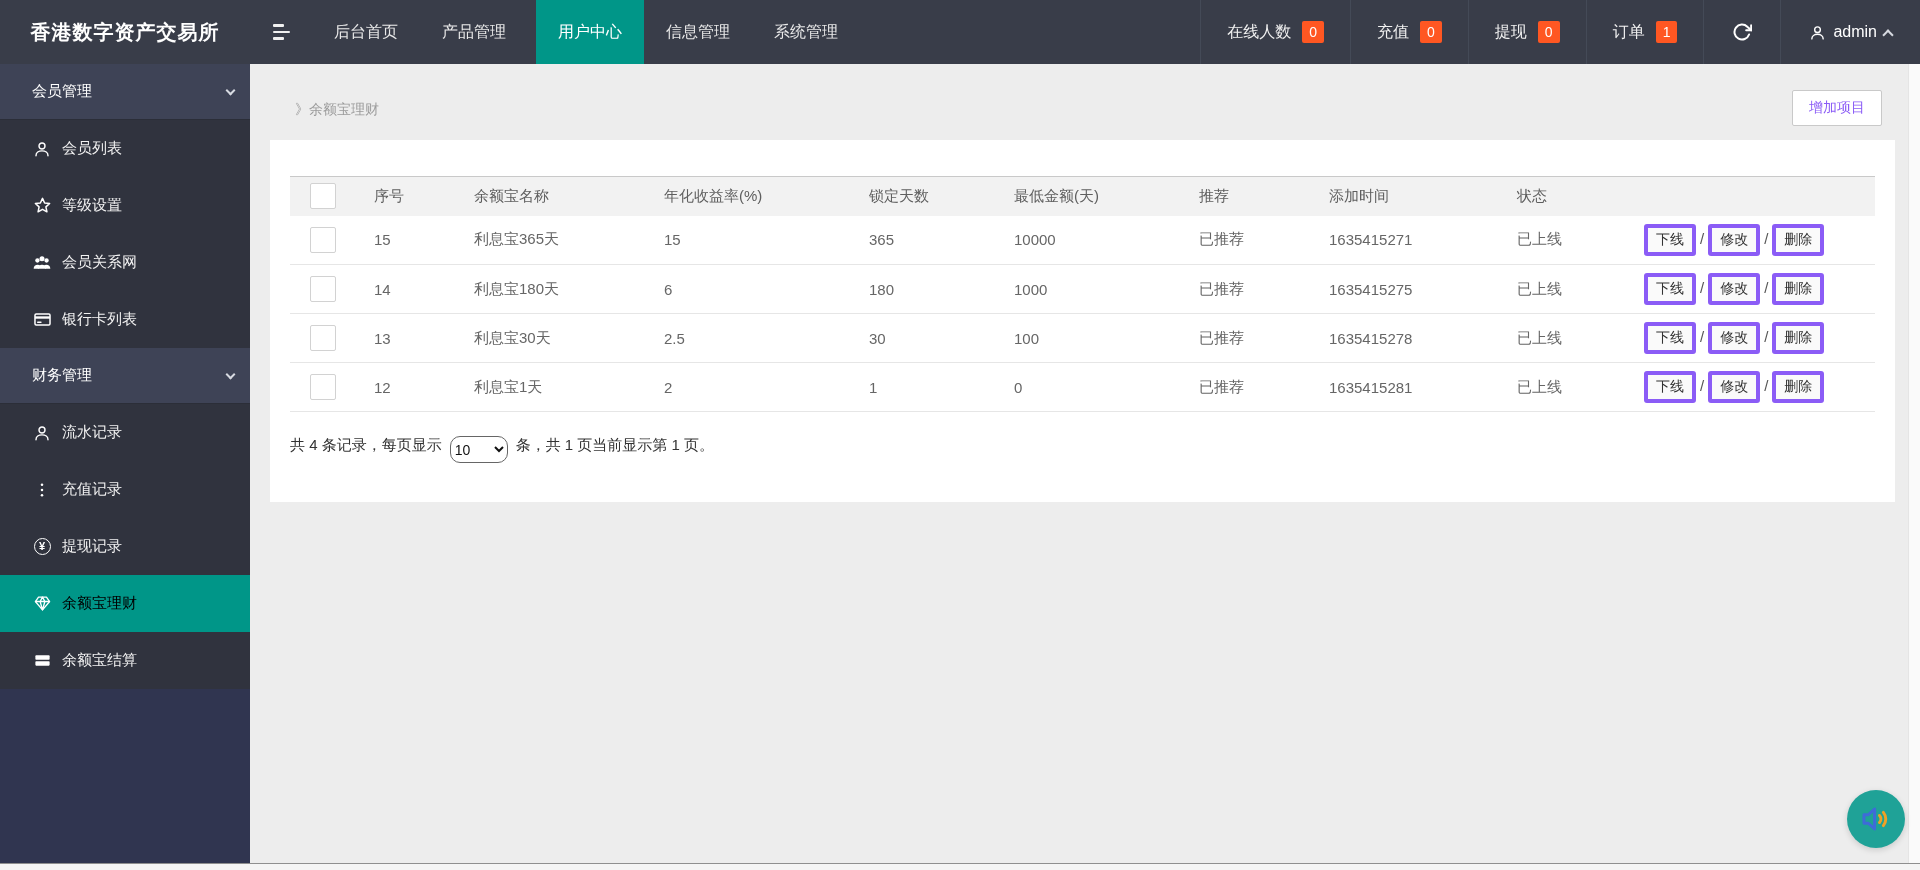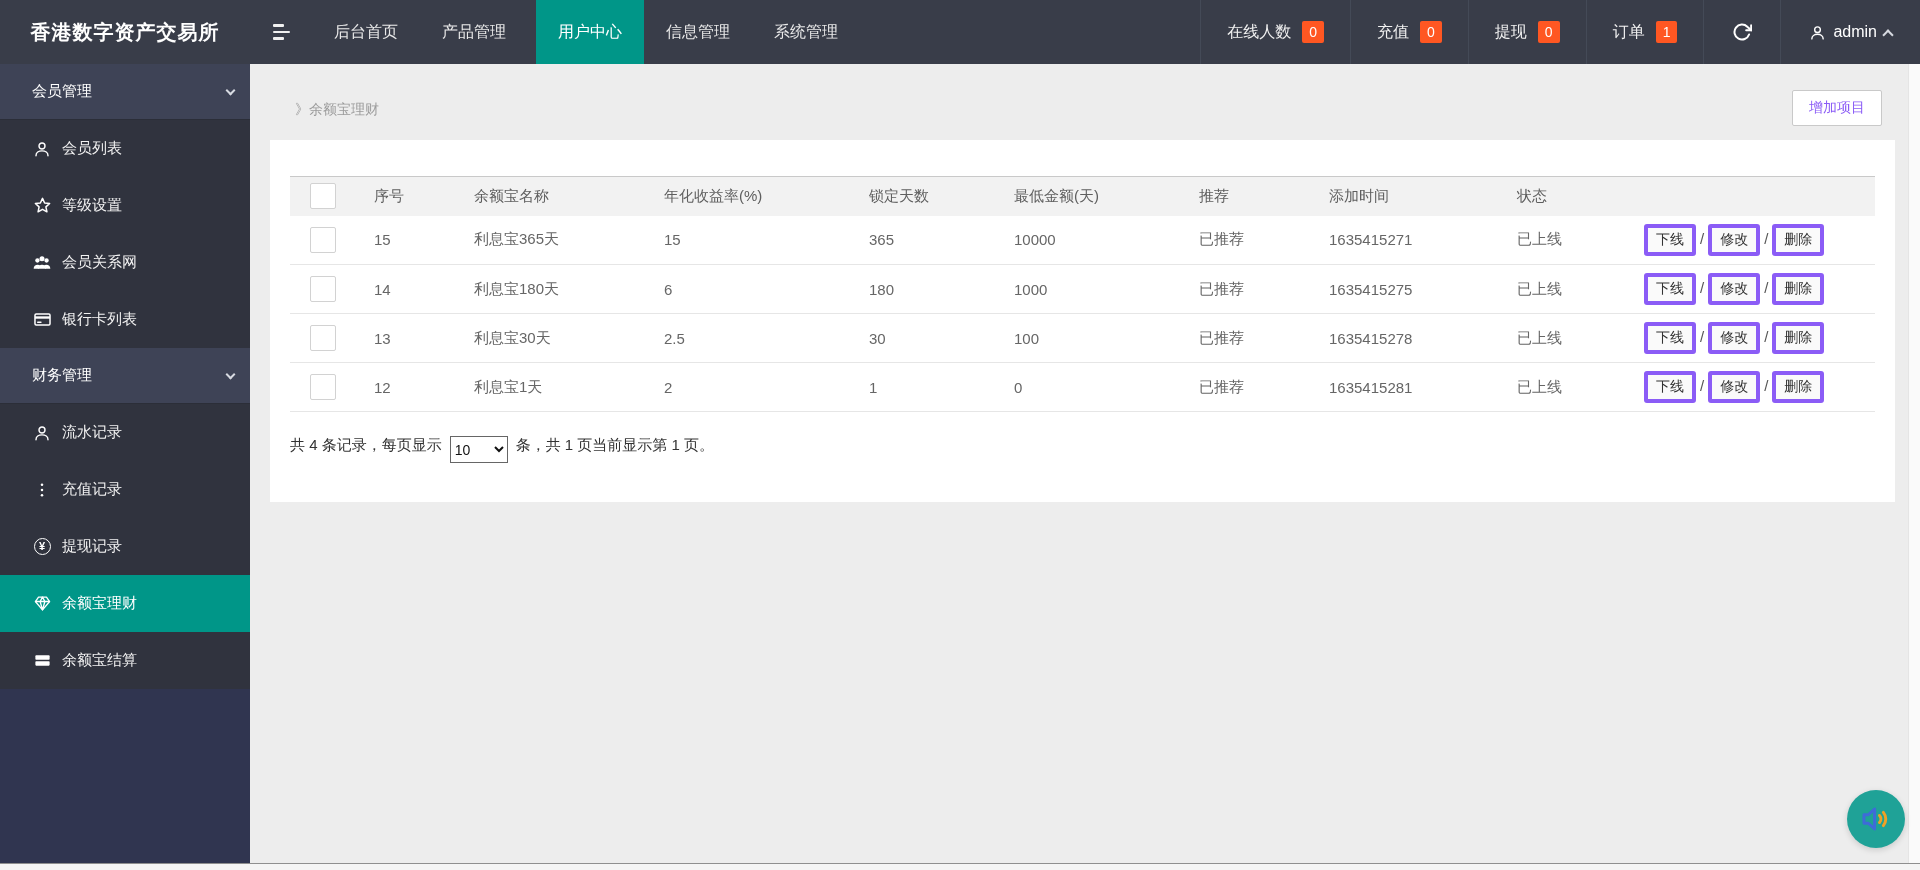--- a/index.html
+++ b/index.html
@@ -24,42 +24,42 @@
   .icon-cell { display:flex; align-items:center; gap:7px; padding:0 28px; border-left:1px solid #444A57; color:#fff; font-size:16px; cursor:pointer; }
   .chev { display:inline-block; width:8px; height:8px; border-right:2px solid #d7dae1; border-bottom:2px solid #d7dae1; }
   .chev.up { transform:rotate(-135deg); margin-top:5px; }
   .chev.down { transform:rotate(45deg); margin-top:-3px; }
 
   
   .sidebar { position:fixed; top:64px; left:0; bottom:0; width:250px; background:#30333E; display:flex; flex-direction:column; z-index:10; }
   .side-group { height:56px; flex:0 0 56px; display:flex; align-items:center; padding-left:32px; background:#3E4356; color:#fff; font-size:15px; cursor:pointer; border-bottom:1px solid #2B2E38; }
   .side-group .chev { margin-left:auto; margin-right:16px; width:7px; height:7px; }
   .side-item { height:57px; flex:0 0 57px; display:flex; align-items:center; gap:10px; padding-left:32px; color:#F2F2F2; font-size:15px; cursor:pointer; }
-  .side-item.active { background:#009688; color:#ffffff; }
+  .side-item.active { background:#009688; color:#000000; }
   .side-item .ico { width:20px; height:20px; display:flex; align-items:center; justify-content:center; flex:0 0 20px; }
   .side-filler { flex:1; background:#303550; }
   .yen-badge { width:17px; height:17px; border:1.6px solid #fff; border-radius:50%; color:#fff; font-size:11px; line-height:14px; text-align:center; font-weight:bold; }
 
   
   .content { position:absolute; top:64px; left:250px; width:1670px; height:716px; background:#EDEDED; }
   .page-head { position:relative; height:76px; }
   .crumb { position:absolute; left:45px; top:37px; color:#9B9B9B; font-size:14px; }
   .add-btn { position:absolute; right:38px; top:26px; padding:8px 16px; background:#fff; border:1px solid #C9C9C9; border-radius:2px; font-size:14px; color:#8b5cf6; cursor:pointer; font-family:inherit; }
   .card { margin:0 25px 0 20px; background:#fff; min-height:362px; padding:36px 20px 28px 20px; }
 
   table { width:100%; border-collapse:collapse; font-size:15px; color:#666; table-layout:fixed; }
   thead th { background:#F2F2F2; border-top:1px solid #C9C9C9; height:39px; font-weight:normal; text-align:left; color:#5E5E5E; padding-left:14px; }
   tbody td { height:49px; border-bottom:1px solid #E6E6E6; padding-left:14px; background:#fff; }
   th.cb-col, td.cb-col { padding-left:20px; }
   .cb { display:inline-block; width:26px; height:26px; background:#fff; border:1px solid #D2D2D2; border-radius:2px; vertical-align:middle; cursor:pointer; }
   .op { font-size:14px; padding:3px 8px; background:#FAFAFA; border:4px solid #8b5cf6; border-radius:3px; color:#333; cursor:pointer; font-family:inherit; }
   .sep { color:#555; margin:0 4px; }
 
   .pager { margin-top:24px; font-size:15px; color:#333; display:flex; align-items:flex-start; }
-  .pager select { margin:0 8px; width:58px; height:27px; font-size:14px; border:1px solid #666; border-radius:0; background:#fff; color:#111; font-family:inherit; }
+  .pager select { margin:0 8px; width:58px; height:27px; font-size:14px; border:1px solid #666; border-radius:10px; background:#fff; color:#111; font-family:inherit; }
 
   
   .float-btn { position:fixed; right:15px; bottom:22px; width:58px; height:58px; border-radius:50%; background:#1FA297; display:flex; align-items:center; justify-content:center; cursor:pointer; z-index:30; box-shadow:0 2px 6px rgba(0,0,0,.15); }
   .h-scroll { position:fixed; left:0; right:0; bottom:0; height:7px; background:#F5F5F5; border-top:1px solid #8F8F8F; z-index:25; }
   .v-scroll { position:fixed; right:0; top:64px; bottom:7px; width:12px; background:#FAFAFA; border-left:1px solid #E5E5E5; z-index:15; }
 
   svg { display:block; }
 </style>
 </head>
 <body>

